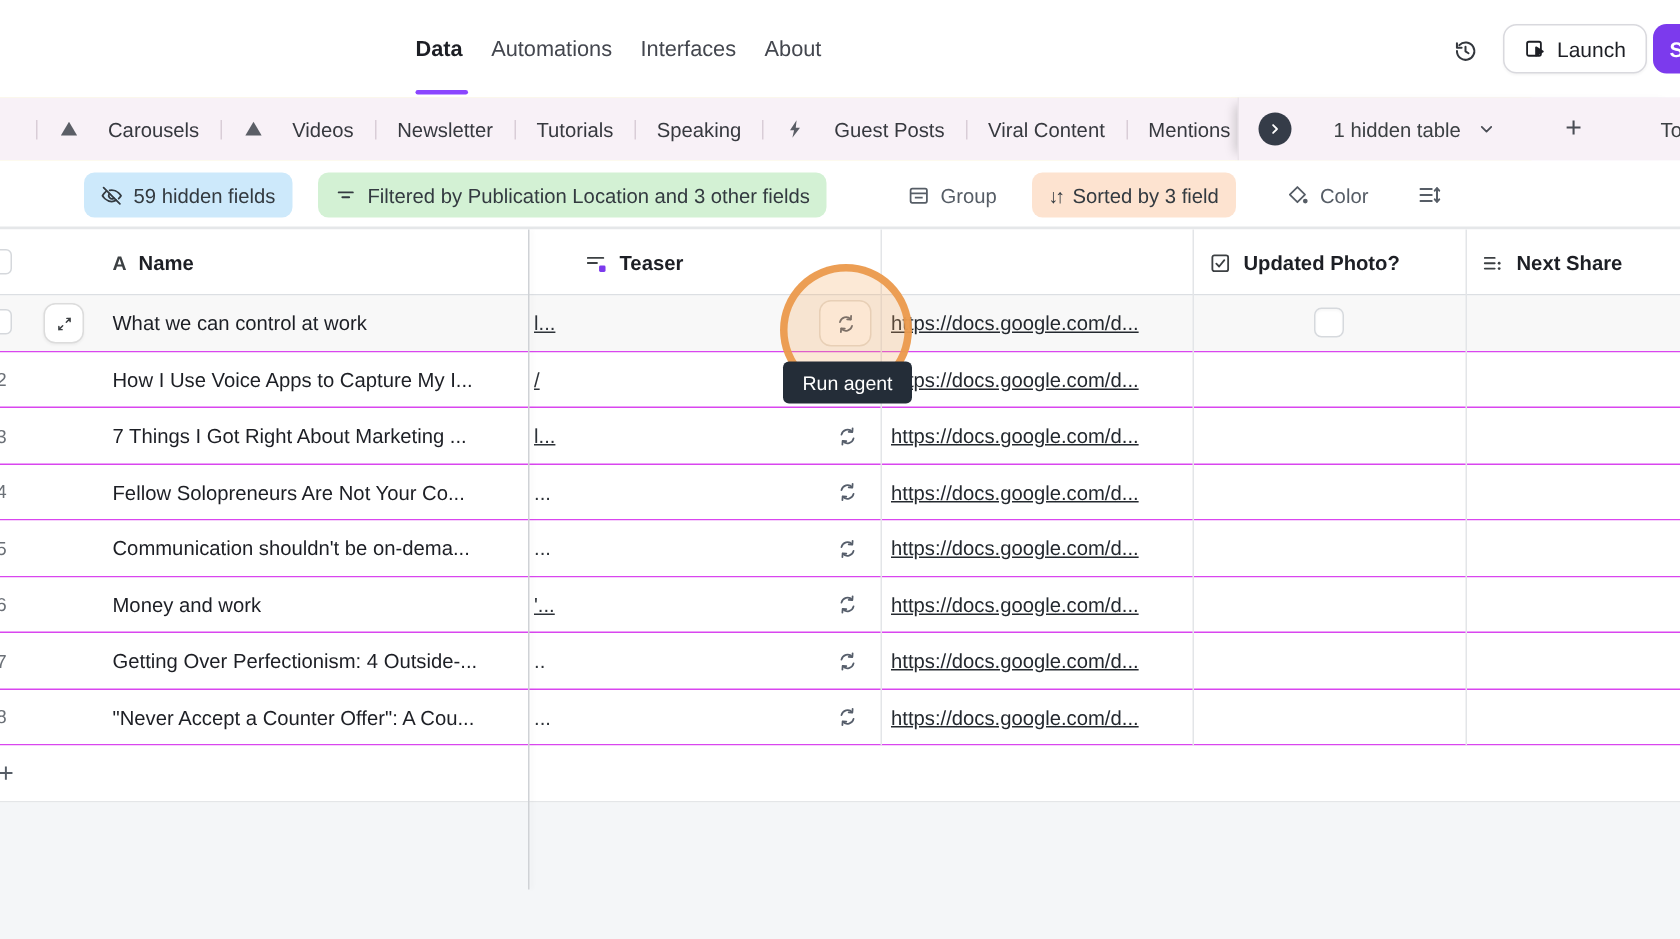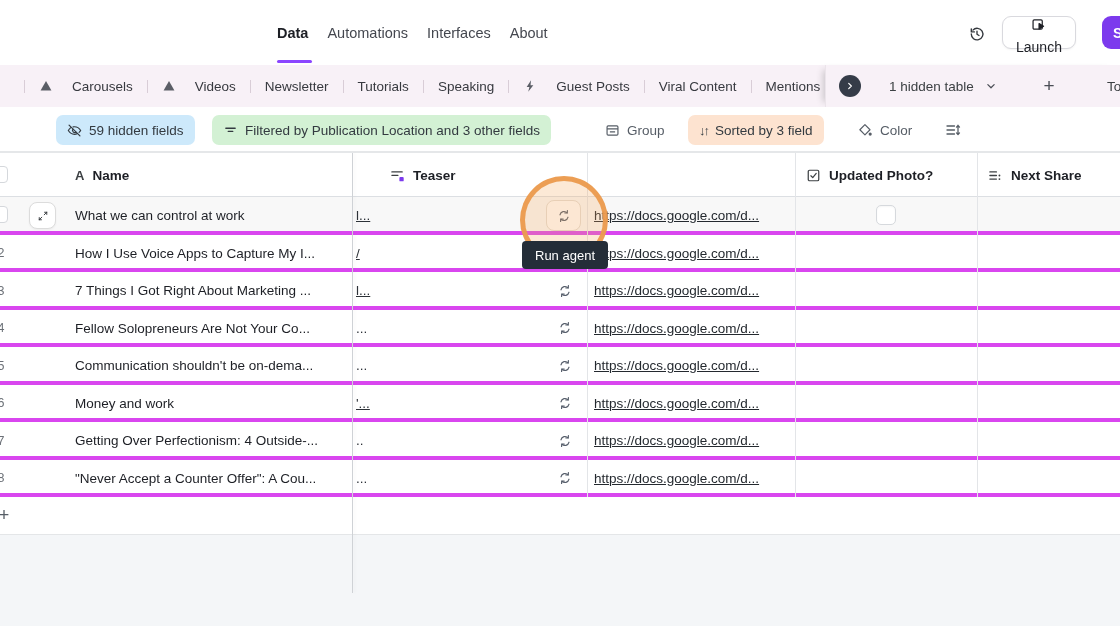--- a/index.html
+++ b/index.html
@@ -12,21 +12,21 @@
   .topnav { position:absolute; left:277px; top:0; height:65px; display:flex; align-items:center; gap:19px; }
   .topnav .tab { font-size:14.5px; color:#44474f; cursor:pointer; white-space:nowrap; }
   .topnav .tab.active { color:#1d1f25; font-weight:700; }
   .tab-underline { position:absolute; left:277px; top:60px; width:35px; height:3px;
                    background:#8b46ff; border-radius:3px; }
   .histbtn { position:absolute; left:965px; top:22px; width:24px; height:24px; color:#33373d;
              display:flex; align-items:center; justify-content:center; cursor:pointer; }
   .launchbtn { position:absolute; left:1002px; top:16px; height:33px; padding:0 13px;
                display:flex; align-items:center; gap:7px; background:#fff;
                border:1px solid #d9d9de; border-radius:9px; box-shadow:0 1px 2px rgba(0,0,0,.05);
-               font-size:14px; color:#1d1f25; font-weight:500; cursor:pointer;flex-direction:column; }
+               font-size:14px; color:#1d1f25; font-weight:500; cursor:pointer; }
   .sharebtn { position:absolute; left:1102px; top:16px; width:52px; height:33px;
               background:#7c3aed; border-radius:9px; color:#fff; font-size:14px; font-weight:600;
               display:flex; align-items:center; padding-left:11px; cursor:pointer; }
 
   
   .tablebar { position:absolute; left:0; top:65px; width:1120px; height:42px; background:#f8f1f7; }
   .tablist { position:absolute; left:24px; top:0; height:42px; display:flex; align-items:center; }
   .tsep { width:1px; height:13px; background:#d9cdd7; }
   .titem { display:flex; align-items:center; gap:19px; padding:0 14px; height:42px;
            font-size:13.5px; color:#37393f; cursor:pointer; white-space:nowrap; }
@@ -71,21 +71,21 @@
   .h-name { left:75px; } .h-teaser { left:390px; } .h-gdrive { left:598px; }
   .h-photo { left:806px; } .h-next { left:988px; }
   .cbox-sliver { position:absolute; left:-9px; top:13px; width:17px; height:17px; background:#fff;
                  border:1px solid #d5d8dc; border-radius:4px; }
 
   .vline { position:absolute; width:1px; background:#e3e5e8; top:0; }
   .v1 { left:587px; height:344px; } .v2 { left:795px; height:344px; } .v3 { left:977px; height:344px; }
   .vfrozen { position:absolute; left:352px; top:0; width:1px; height:440px; background:#cfd2d6;
              box-shadow:2px 0 3px rgba(0,0,0,.05); }
 
-  .row { position:absolute; left:0; width:1120px; height:37.5px; border-bottom:4px solid #d946ef;
+  .row { position:absolute; left:0; width:1120px; height:37.5px; border-bottom:1px solid #d946ef;
          background:#fff; }
   .row.hover { background:#f8f8f8; }
   .rownum { position:absolute; left:-6px; top:0; width:14px; height:37px; display:flex;
             align-items:center; justify-content:center; font-size:12.5px; color:#6b7077; }
   .rname { position:absolute; left:75px; top:0; height:37px; display:flex; align-items:center;
            font-size:13.5px; color:#1d1f25; max-width:272px; overflow:hidden; white-space:nowrap; cursor:default; }
   .frag { position:absolute; left:356px; top:0; height:37px; width:18px; overflow:hidden;
           display:flex; align-items:center; font-size:13.5px; color:#2d3238; white-space:nowrap; }
   .frag.u { text-decoration:underline; }
   .syncwrap { position:absolute; left:556px; top:0; height:37px; width:18px; display:flex;

